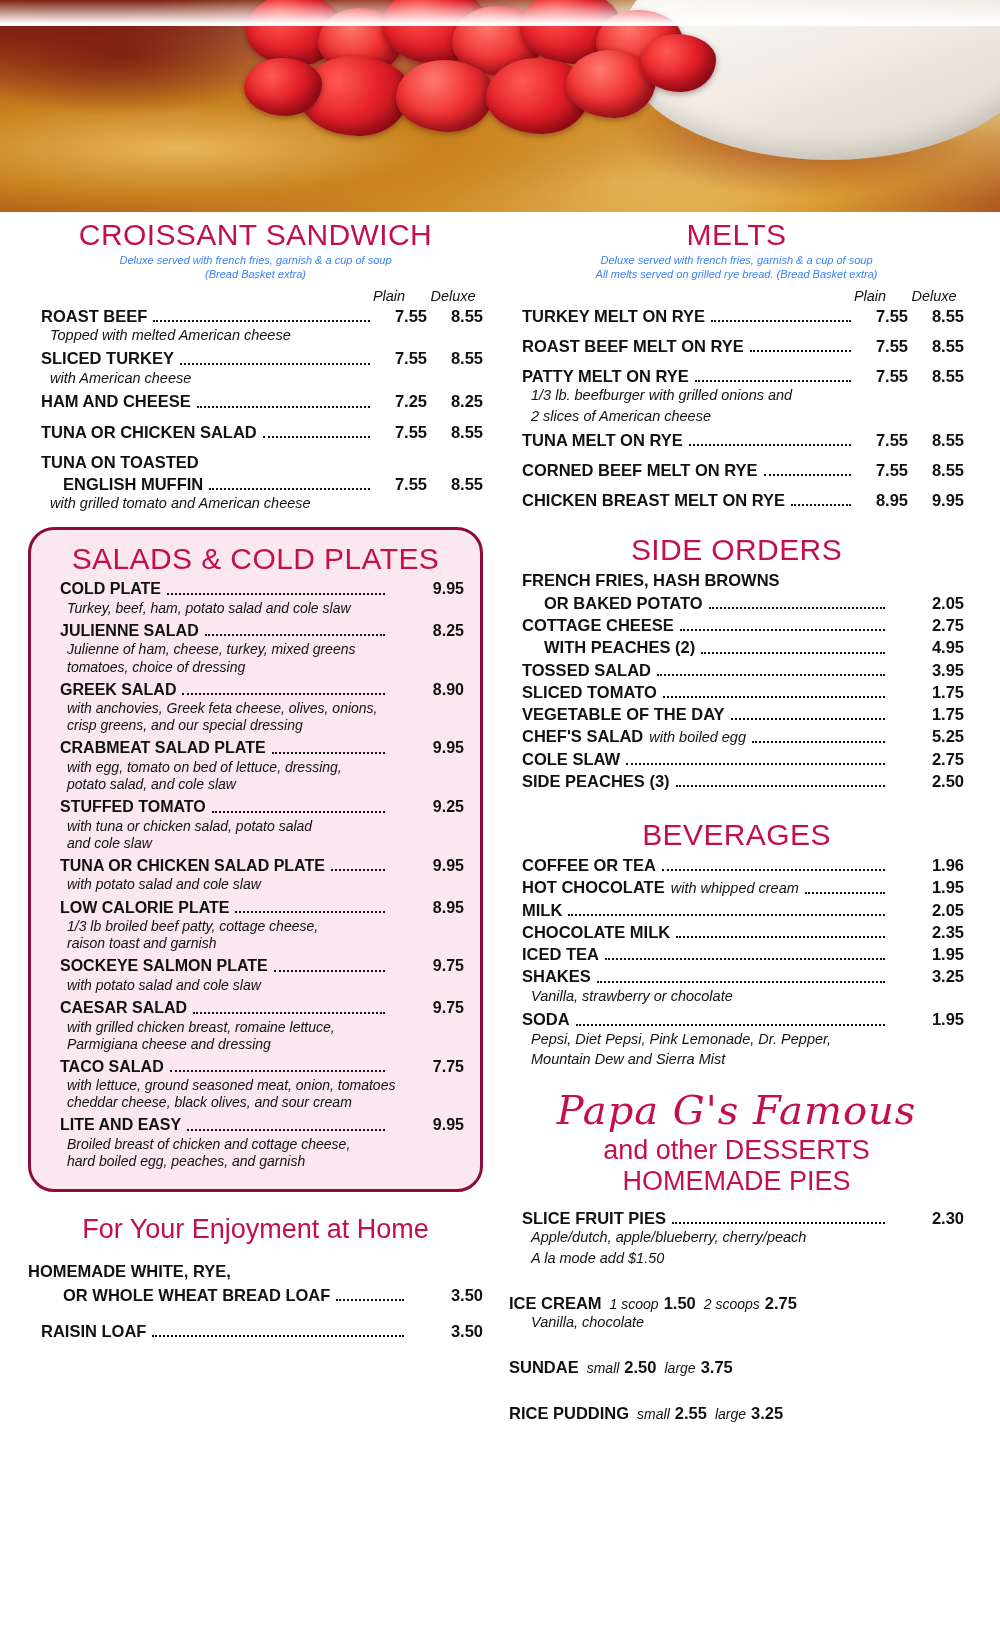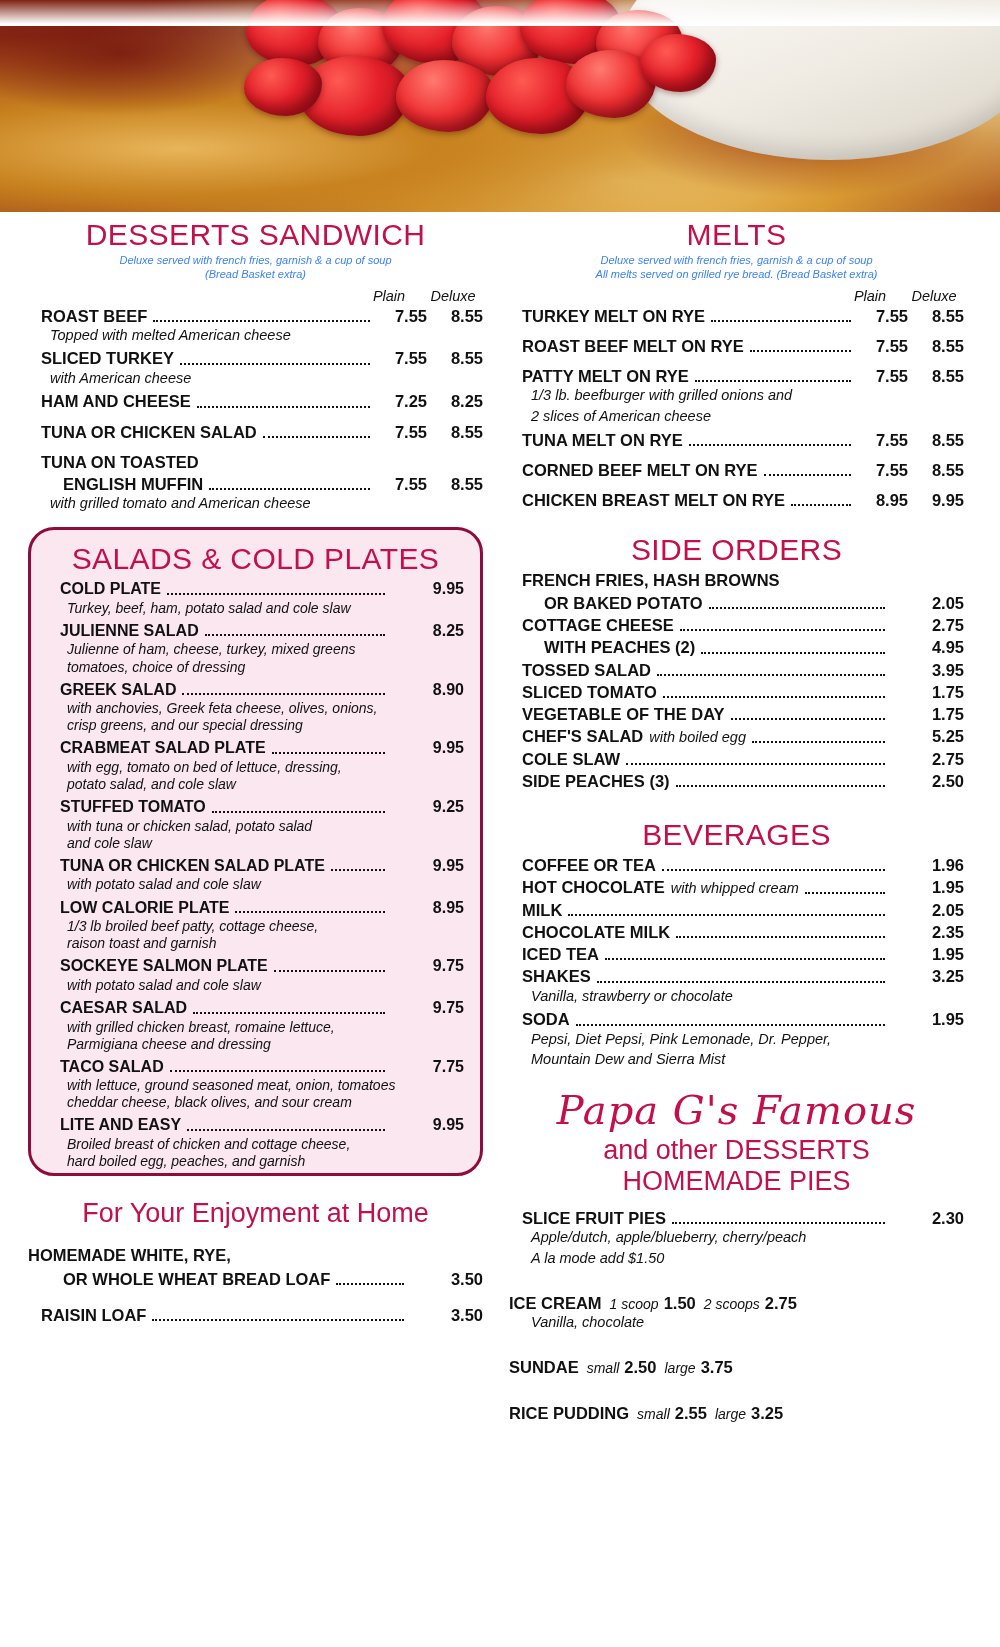--- a/index.html
+++ b/index.html
@@ -96,21 +96,21 @@
   }
   .indent { padding-left:22px; }
   .small-inline { font-style:italic; font-weight:normal; font-size:14.5px; }
 
   
   .salad-box {
     margin-top:14px;
     border:3px solid #8e0b3d;
     border-radius:26px;
     background:#fbe7f0;
-    padding:8px 16px 0;
+    padding:8px 16px 16px;
   }
   .salad-box .sec-title { margin-top:4px; }
   .salad-box .item { font-size:16px; }
   .salad-box .desc { font-size:14px; margin-left:20px; }
 
   .home-title {
     color:#c3104b; font-size:27px; text-align:center; margin:22px 0 14px;
   }
   .home-item { font-size:16.5px; font-weight:bold; line-height:1.5; }
 
@@ -152,21 +152,21 @@
   <div class="berry" style="left:640px;top:34px;width:76px;height:58px;"></div>
   <div class="layer fade"></div>
 </div>
 
 <div class="page">
   <div class="cols">
 
     <div class="col">
 
       <div>
-        <div class="sec-title">DESSERTS SANDWICH</div>
+        <div class="sec-title">CROISSANT SANDWICH</div>
         <div class="sec-sub">
           <div>Deluxe served with french fries, garnish &amp; a cup of soup</div>
           <div>(Bread Basket extra)</div>
         </div>
         <div class="ph-row">
           <span class="pl">Plain</span>
           <span class="dx">Deluxe</span>
         </div>
 
         <div class="item">

